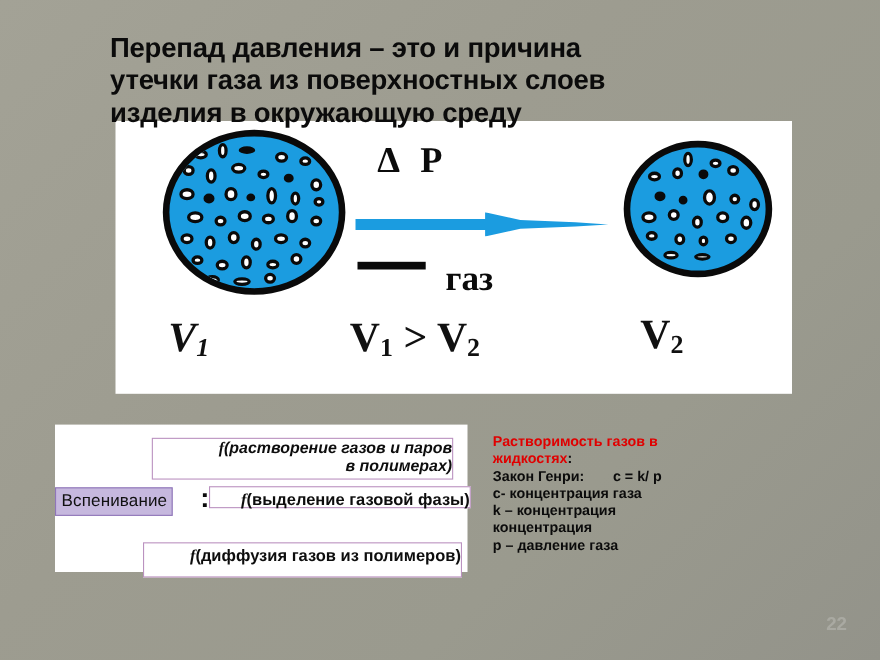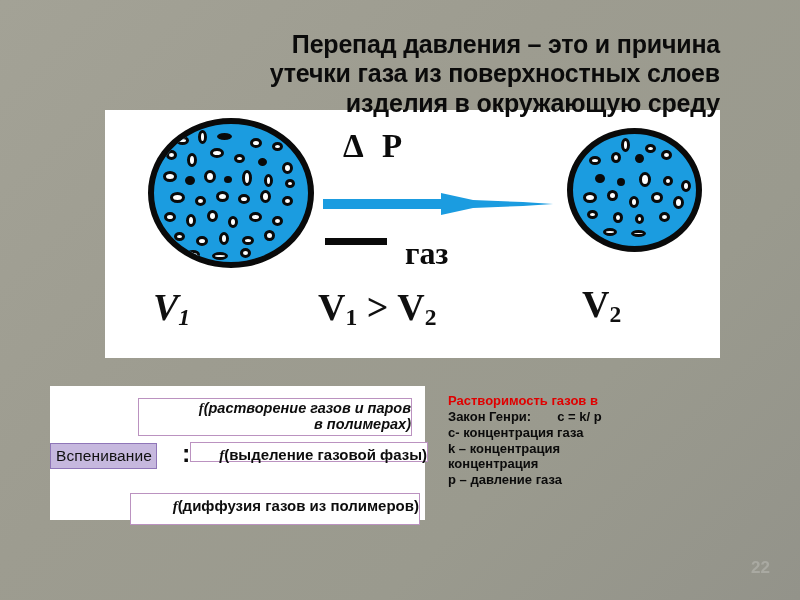--- a/index.html
+++ b/index.html
@@ -14,21 +14,21 @@
     background: linear-gradient(135deg, #a3a296 0%, #9d9c90 40%, #9a9a8e 70%, #93938a 100%);
     position: relative;
   }
 
   
   #slide-title {
     position: absolute;
     left: 100px;
     top: 30px;
     width: 620px;
-    text-align: right;
+    text-align: left;
     font-size: 25px;
     font-weight: bold;
     line-height: 1.17;
     color: #0b0b0b;
     letter-spacing: -0.2px;
     z-index: 5;
     white-space: pre-line;
   }
 
   
@@ -327,20 +327,21 @@
   <div class="fbox" id="fbox-dissolution"><span class="fn">f</span><span style="white-space:pre-line">(растворение газов и паров
 в полимерах)</span></div>
 
   <div class="fbox" id="fbox-gasphase"><span class="fn">f</span><span>(выделение газовой фазы)</span></div>
 
   <div class="fbox" id="fbox-diffusion"><span class="fn">f</span><span>(диффузия газов из полимеров)</span></div>
 </div>
 
 <div id="henry-block">
   <div id="henry-heading">Растворимость газов  в</div>
+  <div><span id="henry-heading-2" style="color:#e00000">жидкостях</span><span class="tail" style="color:#0b0b0b">:</span></div>
   <div id="henry-law"><span>Закон Генри:</span><span class="law-pad"></span><span>c = k/ p</span></div>
   <div>с- концентрация газа</div>
   <div>k – концентрация</div>
   <div>концентрация</div>
   <div>р – давление газа</div>
 </div>
 
 <div id="page-number">22</div>
 
 </body></html>

